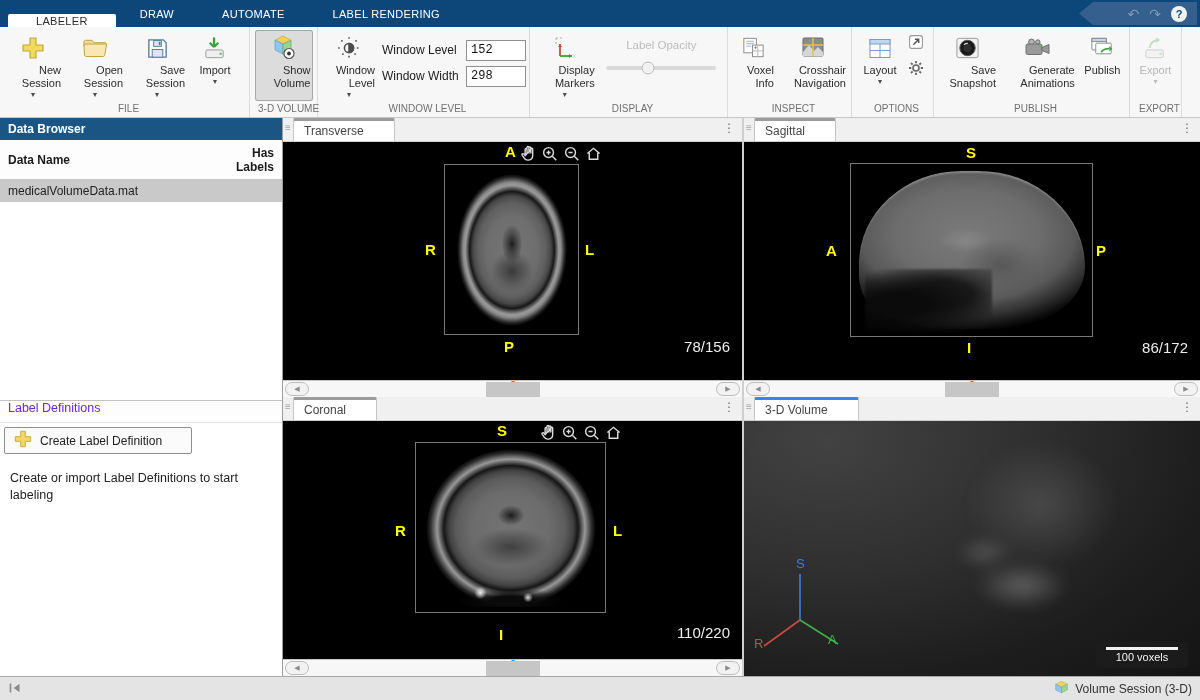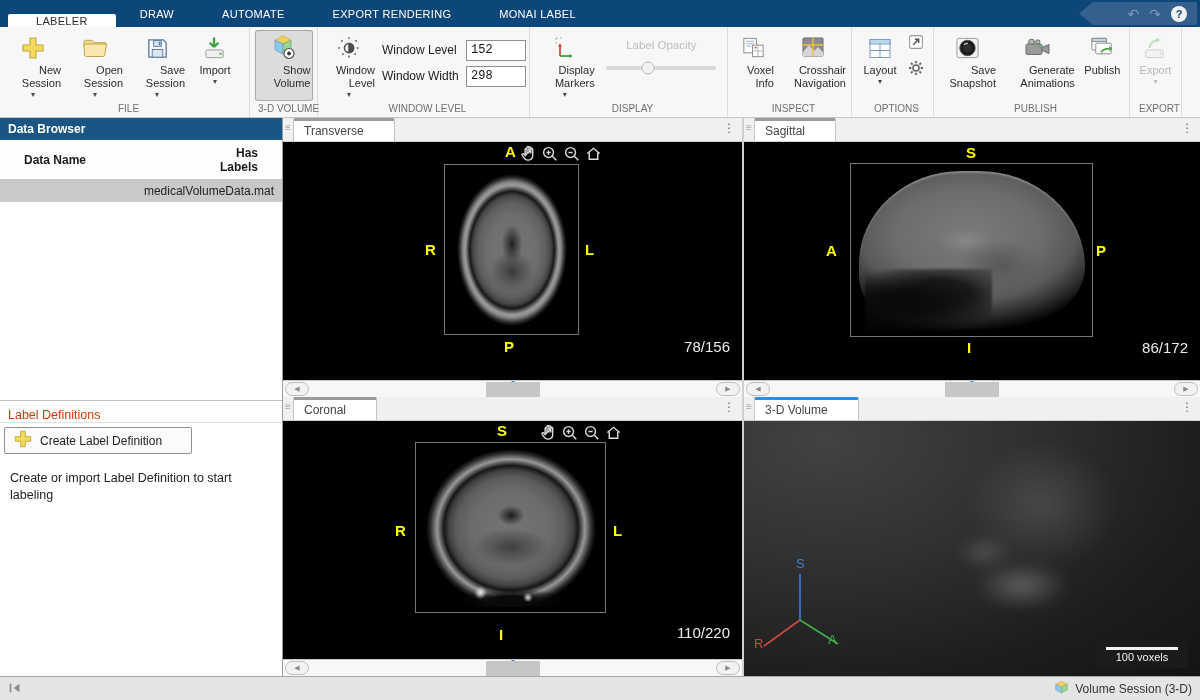--- a/index.html
+++ b/index.html
@@ -34,25 +34,25 @@
   .op-group { width:128px; display:flex; flex-direction:column; align-items:center; padding-top:9px; }
   .op-label { font-size:11.5px; color:#bcbcbc; margin-bottom:15px; }
   .op-track { width:110px; height:4px; background:#dadada; border-radius:2px; position:relative; }
   .op-thumb { position:absolute; left:38%; top:50%; transform:translate(-50%,-50%); width:13px; height:13px; border-radius:50%; background:#f1f1f1; border:1px solid #bdbdbd; }
   .opt-mini { display:flex; flex-direction:column; gap:6px; padding-top:4px; margin-left:2px; }
   #ribbon-collapse { position:absolute; right:8px; top:95px; }
 
   
   #leftpanel { position:absolute; left:0; top:118px; width:283px; height:558px; background:#fff; border-right:1px solid #9e9e9e; }
   .db-header { height:22px; background:#1a5583; color:#fff; font-size:12px; font-weight:bold; display:flex; align-items:center; padding:0 8px; }
-  .db-cols { height:40px; border-bottom:1px solid #c9c9c9; background:#fdfdfd; display:flex; align-items:center; justify-content:space-between; padding:0 24px; }
+  .db-cols { height:40px; border-bottom:1px solid #c9c9c9; background:#fdfdfd; display:flex; align-items:center; justify-content:space-between; padding:0 8px; }
   .db-cols .col-name { font-size:12px; font-weight:bold; color:#1a1a1a; }
   .db-cols .col-has { font-size:12px; font-weight:bold; color:#1a1a1a; width:46px; text-align:right; line-height:14px; }
-  .db-row { height:22px; background:#c9c9c9; display:flex; align-items:center; padding:0 8px; font-size:12px; color:#222;justify-content:flex-end; }
-  .ld-header { position:absolute; left:0; top:282px; width:100%; height:23px; border-top:1px solid #c2c2c2; border-bottom:1px solid #e3e3e3; background:#fdfdfd; display:flex; align-items:flex-end; padding:0 8px; font-size:12.5px; color:#c2410c; }
+  .db-row { height:22px; background:#c9c9c9; display:flex; align-items:center; padding:0 8px; font-size:12px; color:#222; }
+  .ld-header { position:absolute; left:0; top:282px; width:100%; height:23px; border-top:1px solid #c2c2c2; border-bottom:1px solid #e3e3e3; background:#fdfdfd; display:flex; align-items:flex-start; padding:0 8px; font-size:12.5px; color:#6d28d9; }
   .ld-btn { position:absolute; left:4px; top:309px; width:188px; height:27px; border:1px solid #8f8f8f; border-radius:2px; background:#fbfbfb; display:flex; align-items:center; gap:7px; padding:0 8px; font-size:12px; color:#222; cursor:default; }
   .ld-hint { position:absolute; left:10px; top:352px; width:262px; font-size:12.5px; color:#222; line-height:17px; }
 
   
   .vp { position:absolute; background:#000; }
   #vp-trans { left:283px; top:118px; width:459px; height:279px; }
   #vp-sag   { left:744px; top:118px; width:456px; height:279px; }
   #vp-cor   { left:283px; top:397px; width:459px; height:279px; }
   #vp-vol   { left:744px; top:397px; width:456px; height:279px; }
   #vdiv { position:absolute; left:742px; top:118px; width:2px; height:558px; background:#cfcfcf; }
@@ -118,22 +118,21 @@
   #statusbar { position:absolute; left:0; bottom:0; width:1200px; height:24px; background:#e4e4e4; border-top:1px solid #a8a8a8; display:flex; align-items:center; justify-content:space-between; padding:0 8px; }
   .sb-right { display:flex; align-items:center; gap:6px; font-size:12px; color:#333; }
 </style>
 </head>
 <body>
 
 <div id="tabbar">
   <div class="apptab active">LABELER</div>
   <div class="apptab">DRAW</div>
   <div class="apptab">AUTOMATE</div>
-  <div class="apptab">EXPORT RENDERING</div>
-  <div class="apptab">MONAI LABEL</div>
+  <div class="apptab">LABEL RENDERING</div>
   <div id="quickaccess">
     <span class="qa-glyph">↶</span>
     <span class="qa-glyph">↷</span>
     <span class="qa-help">?</span>
   </div>
 </div>
 
 <div id="ribbon">
 
   <div class="sec" style="width:250px">
@@ -398,21 +397,21 @@
     <span>Label Definitions</span>
   </div>
   <div class="ld-btn">
     <span>
       <svg width="20" height="20" viewBox="0 0 26 26">
           <path d="M10 3h6v7h7v6h-7v7h-6v-7H3v-6h7z" fill="#f3d95c" stroke="#c3a83a" stroke-width="1.2" stroke-linejoin="round"></path>
         </svg>
     </span>
     <span>Create Label Definition</span>
   </div>
-  <div class="ld-hint">Create or import Label Definition to start labeling</div>
+  <div class="ld-hint">Create or import Label Definitions to start labeling</div>
 </div>
 
 <div class="vp" id="vp-trans">
   <div class="vp-tabbar">
     <span class="vp-drag">≡</span>
     <div class="vp-tab">
         <span>Transverse</span>
       </div>
     <span class="vp-kebab">⋮</span>
   </div>

